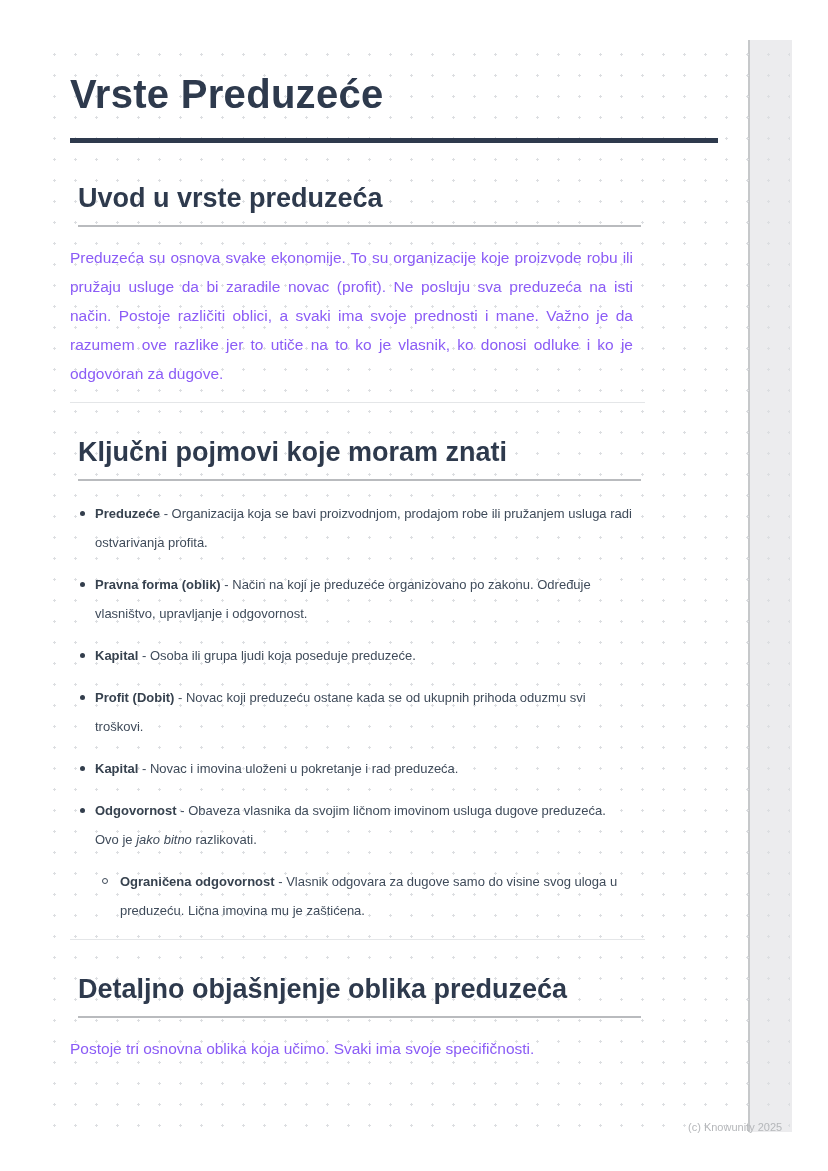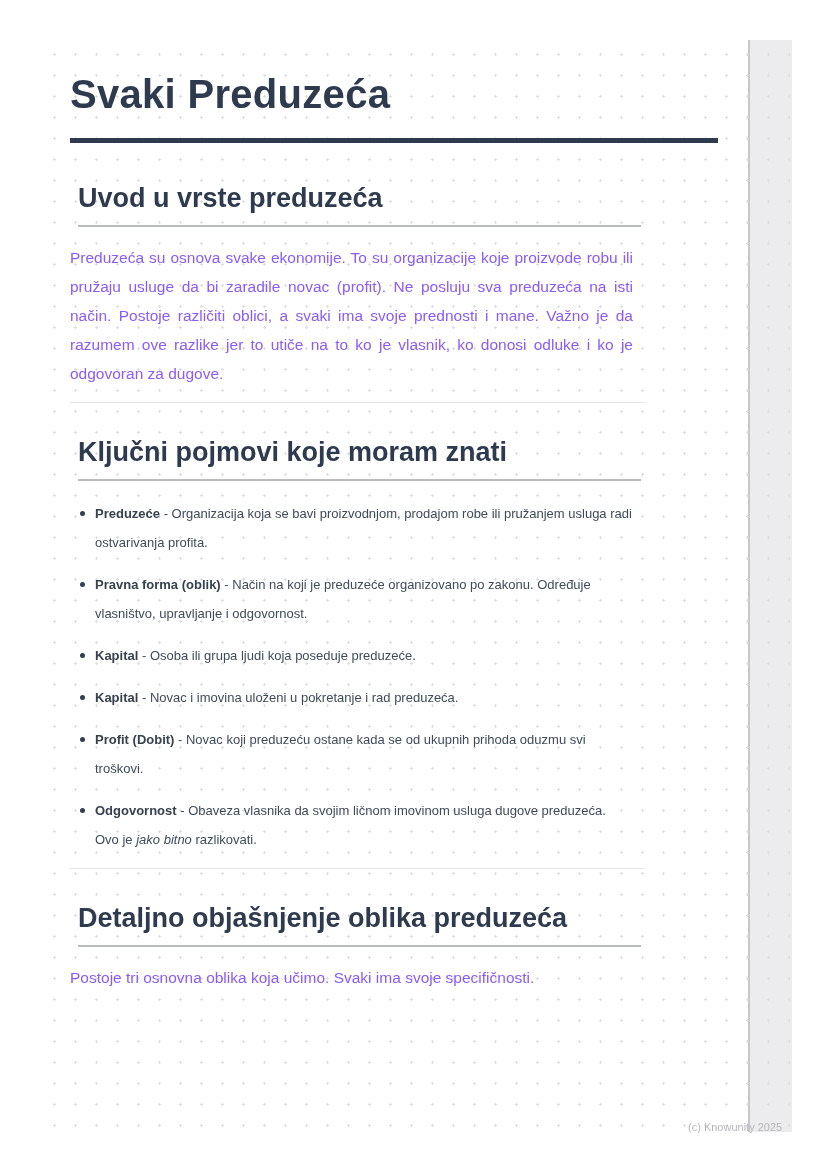--- a/index.html
+++ b/index.html
@@ -129,39 +129,40 @@
   }
 </style>
 </head>
 <body>
 
 <div class="page-edge-strip"></div>
 <div class="dot-grid"></div>
 
 <div class="content">
 
-  <h1 class="doc-title">Svaki Preduzeća</h1>
+  <h1 class="doc-title">Vrste Preduzeće</h1>
   <div class="title-rule"></div>
 
   <h2 class="section-heading first">Uvod u vrste preduzeća</h2>
   <p class="body-par justify">Preduzeća su osnova svake ekonomije. To su organizacije koje proizvode robu ili pružaju usluge da bi zaradile novac (profit). Ne posluju sva preduzeća na isti način. Postoje različiti oblici, a svaki ima svoje prednosti i mane. Važno je da razumem ove razlike jer to utiče na to ko je vlasnik, ko donosi odluke i ko je odgovoran za dugove.</p>
 
   <hr class="faint-divider">
 
   <h2 class="section-heading later">Ključni pojmovi koje moram znati</h2>
 
   <ul class="terms-list">
     <li><span class="term">Preduzeće</span><span> - Organizacija koja se bavi proizvodnjom, prodajom robe ili pružanjem usluga radi ostvarivanja profita.</span></li>
     <li><span class="term">Pravna forma (oblik)</span><span> - Način na koji je preduzeće organizovano po zakonu. Određuje vlasništvo, upravljanje i odgovornost.</span></li>
     <li><span class="term">Kapital</span><span> - Osoba ili grupa ljudi koja poseduje preduzeće.</span></li>
+    <li><span class="term">Profit (Dobit)</span><span> - Novac koji preduzeću ostane kada se od ukupnih prihoda oduzmu svi troškovi.</span></li>
     <li><span class="term">Kapital</span><span> - Novac i imovina uloženi u pokretanje i rad preduzeća.</span></li>
-    <li><span class="term">Profit (Dobit)</span><span> - Novac koji preduzeću ostane kada se od ukupnih prihoda oduzmu svi troškovi.</span></li>
     <li>
       <span class="term">Odgovornost</span><span> - Obaveza vlasnika da svojim ličnom imovinom usluga dugove preduzeća. Ovo je </span><span class="em-italic">jako bitno</span><span> razlikovati.</span>
       <ul class="sub-list">
+        <li><span class="term">Ograničena odgovornost</span><span> - Vlasnik odgovara za dugove samo do visine svog uloga u preduzeću. Lična imovina mu je zaštićena.</span></li>
       </ul>
     </li>
   </ul>
 
   <hr class="faint-divider">
 
   <h2 class="section-heading later">Detaljno objašnjenje oblika preduzeća</h2>
   <p class="body-par">Postoje tri osnovna oblika koja učimo. Svaki ima svoje specifičnosti.</p>
 
 </div>

